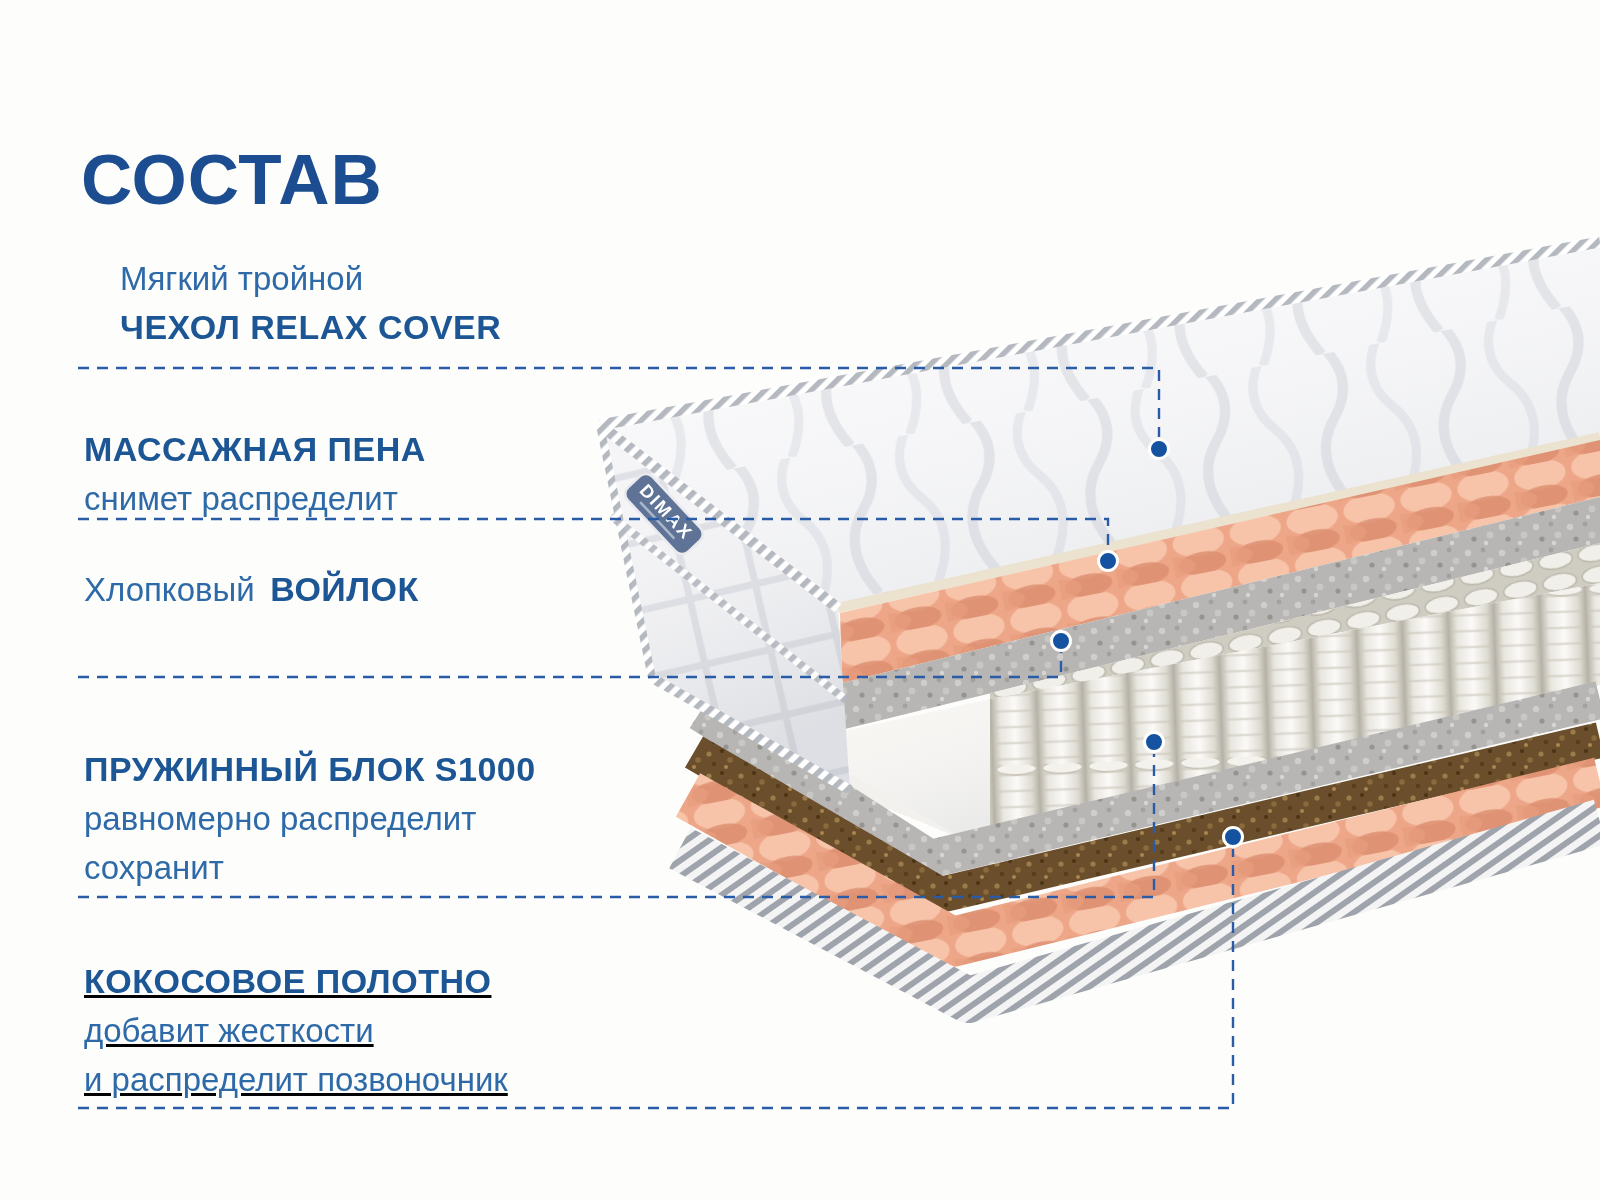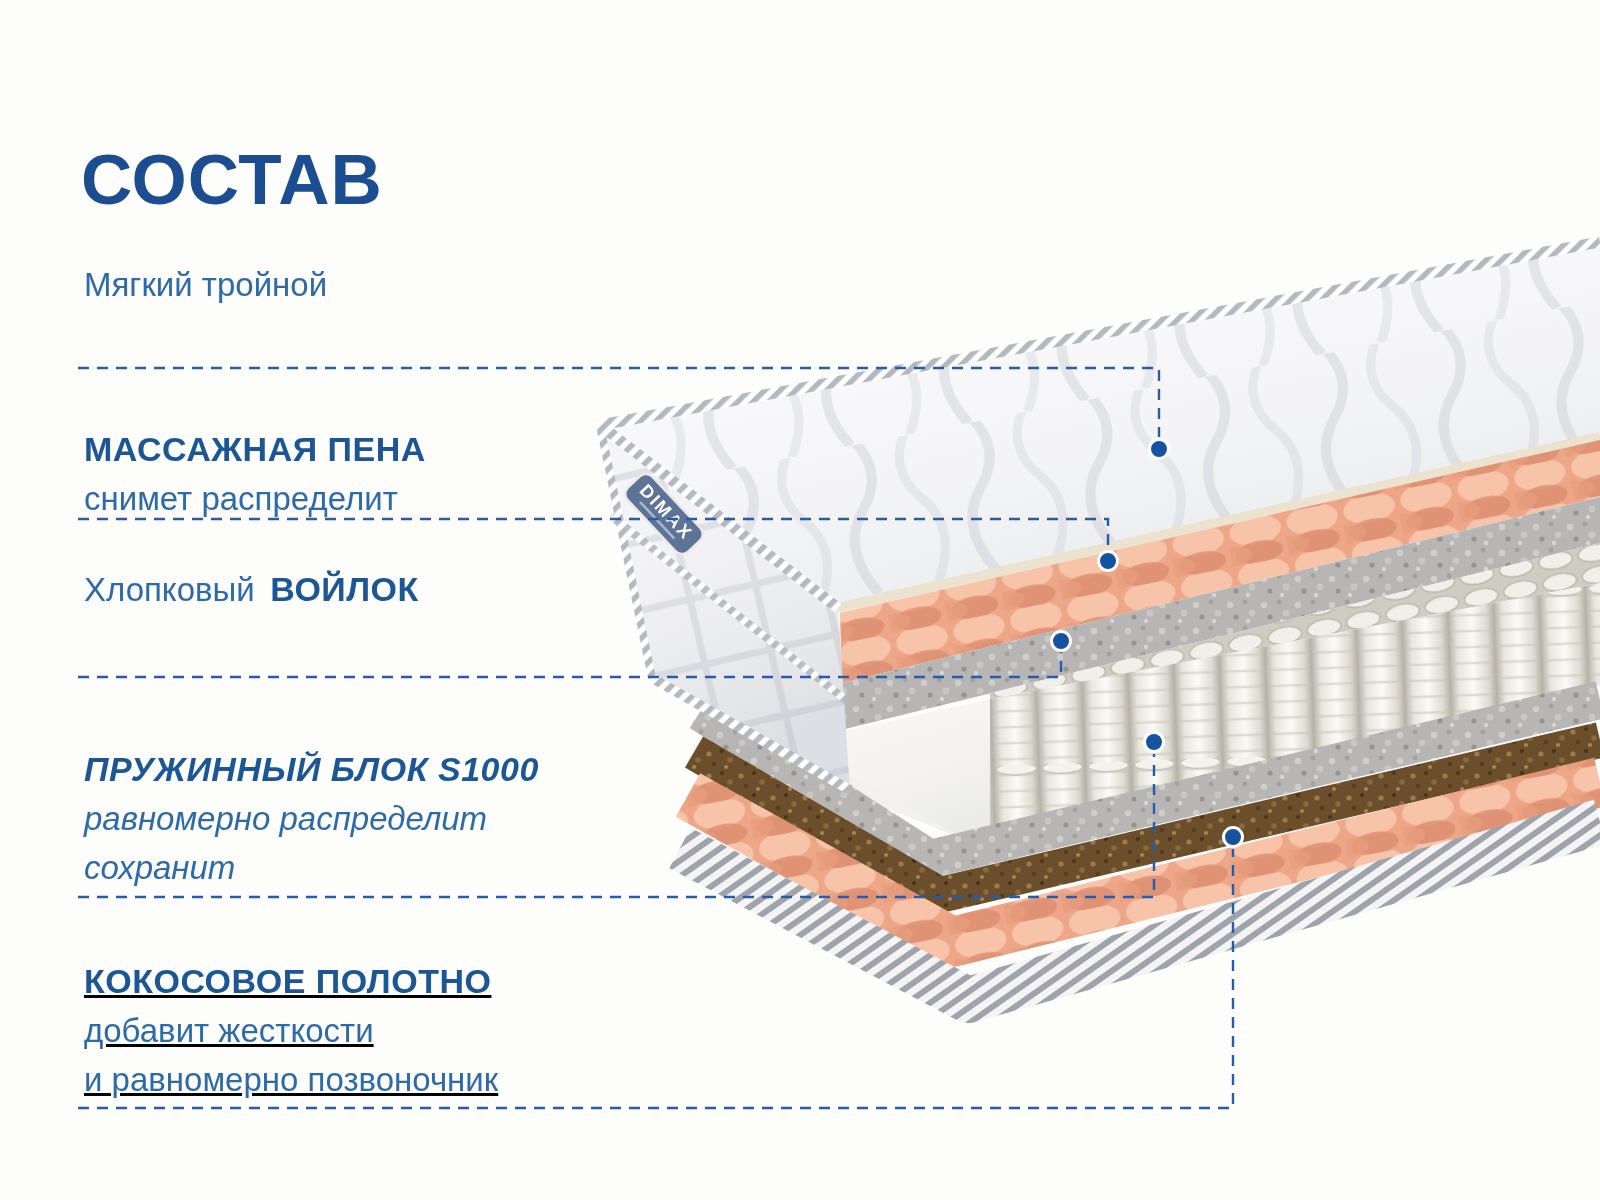--- a/index.html
+++ b/index.html
@@ -11,21 +11,21 @@
   .art{position:absolute;left:0;top:0;}
   .page-title{
     position:absolute;left:81px;top:139px;
     font-size:71px;font-weight:800;letter-spacing:1px;
     color:#1b4d90;white-space:nowrap;
   }
   .ann{position:absolute;left:84px;line-height:49px;white-space:nowrap;}
   .ann .reg{font-size:33px;color:#2e6aa8;font-weight:400;}
   .ann .bold{font-size:34px;color:#1d5694;font-weight:700;letter-spacing:0.5px;}
   .ann .gap{margin-left:11px;text-align:center;}
-  .b1{top:260px;} .b2{top:425px;} .b3{top:565px;} .b4{top:745px;font-style:italic;} .b5{top:957px;text-decoration:underline;}
+  .b1{top:254px;margin-left:36px;} .b2{top:425px;} .b3{top:565px;} .b4{top:745px;} .b5{top:957px;text-decoration:underline;}
 </style>
 </head>
 <body>
 
 <div class="canvas">
 
   <svg class="art" width="1600" height="1200" viewBox="0 0 1600 1200">
     <defs>
 
       <pattern id="pStripes" width="11" height="11" patternUnits="userSpaceOnUse" patternTransform="rotate(45)">
@@ -154,20 +154,21 @@
       <circle cx="1061" cy="641" r="9.5"></circle>
       <circle cx="1154" cy="742" r="9.5"></circle>
       <circle cx="1233" cy="837" r="9.5"></circle>
     </g>
   </svg>
 
   <div class="page-title">СОСТАВ</div>
 
   <div class="ann b1">
     <div class="reg">Мягкий тройной</div>
+    <div class="bold">ЧЕХОЛ RELAX COVER</div>
   </div>
 
   <div class="ann b2">
     <div class="bold">МАССАЖНАЯ ПЕНА</div>
     <div class="reg">снимет распределит</div>
   </div>
 
   <div class="ann b3">
     <div>
       <span class="reg">Хлопковый</span>
@@ -177,16 +178,16 @@
 
   <div class="ann b4">
     <div class="bold">ПРУЖИННЫЙ БЛОК S1000</div>
     <div class="reg">равномерно распределит</div>
     <div class="reg">сохранит</div>
   </div>
 
   <div class="ann b5">
     <div class="bold">КОКОСОВОЕ ПОЛОТНО</div>
     <div class="reg">добавит жесткости</div>
-    <div class="reg">и равномерно позвоночник</div>
+    <div class="reg">и распределит позвоночник</div>
   </div>
 
 </div>
 
 </body></html>

